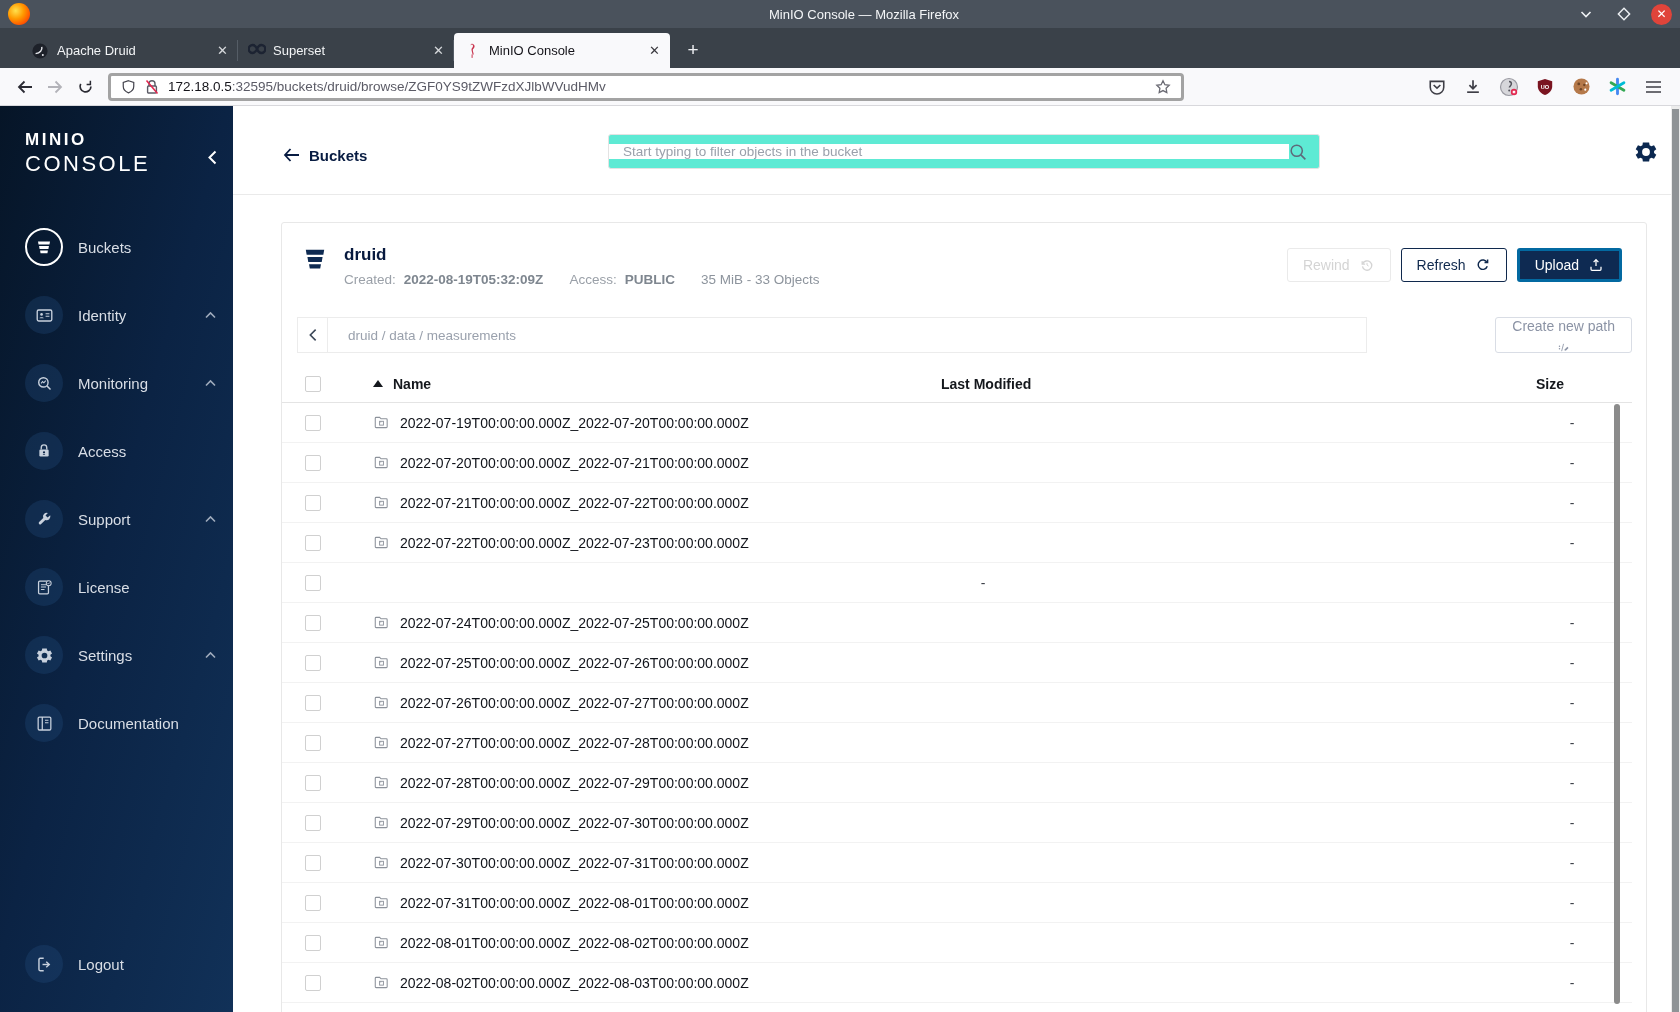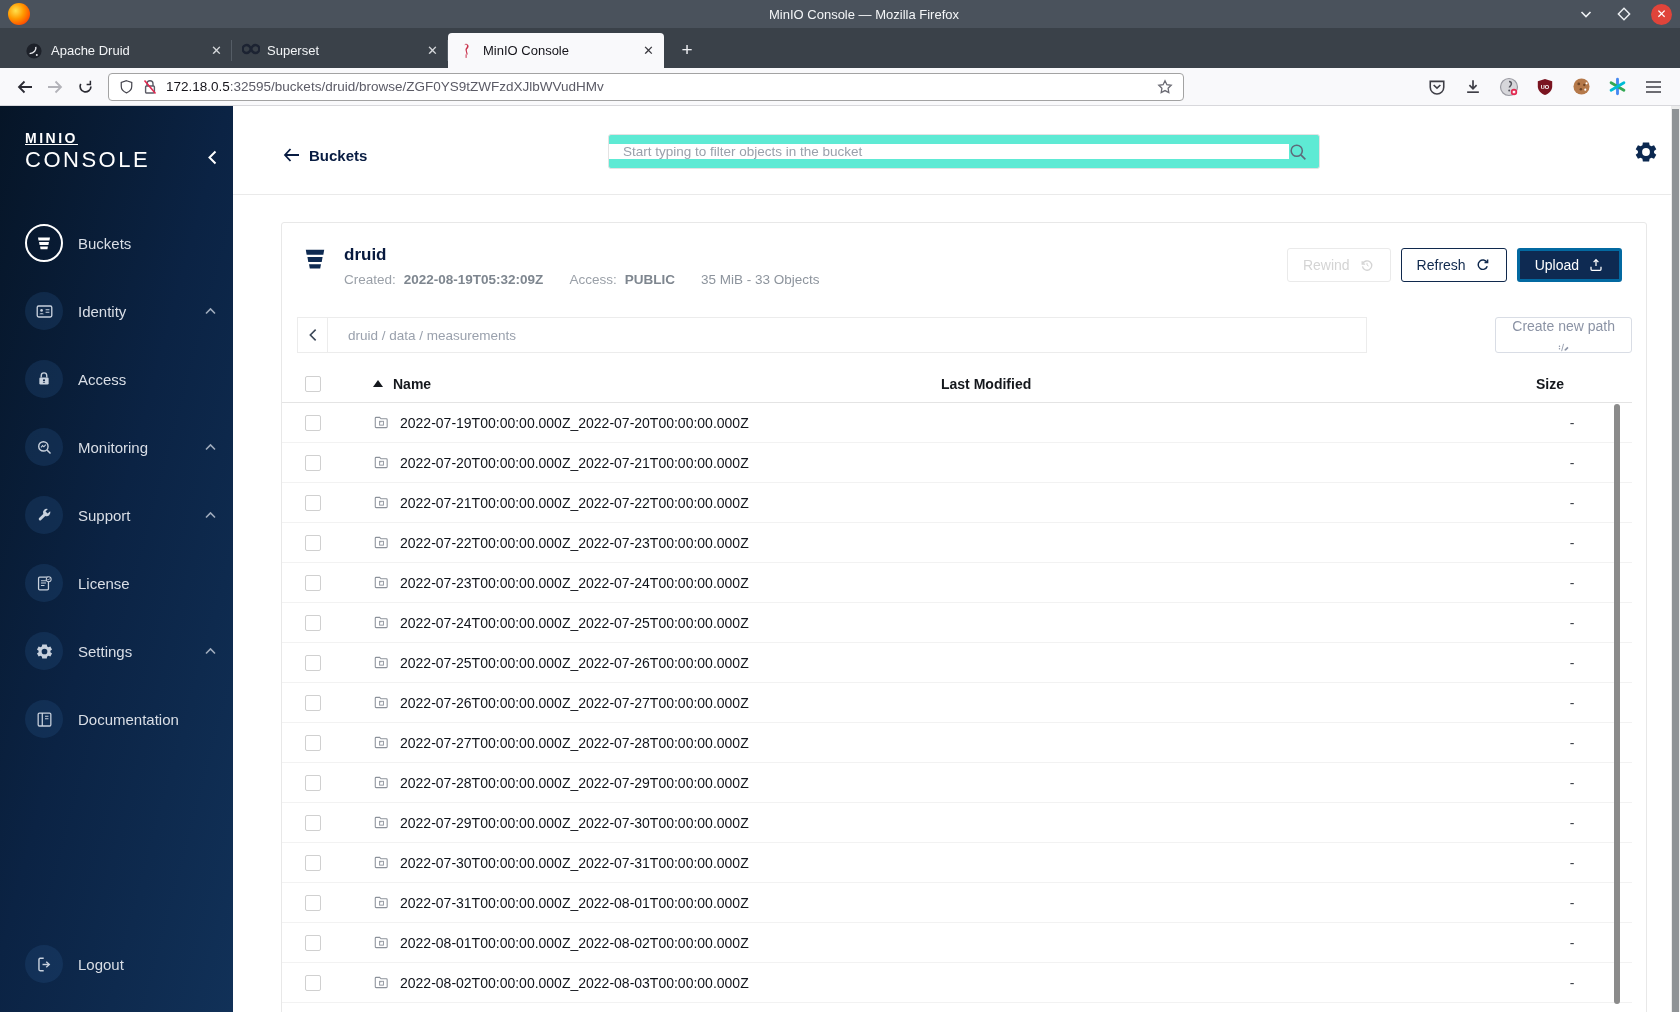--- a/index.html
+++ b/index.html
@@ -10,52 +10,52 @@
   
   .titlebar { height:28px; background:#4a525c; display:flex; align-items:center; position:relative; color:#f3f5f7; }
   .ff-logo { width:22px; height:22px; margin-left:8px; border-radius:50%;
              background:radial-gradient(circle at 35% 35%, #ffe14d 0%, #ff9a00 40%, #ff4f00 75%, #c7322d 100%); }
   .win-title { position:absolute; left:0; right:0; text-align:center; font-size:13px; color:#f4f6f8; pointer-events:none;margin-left:48px; }
   .winctl { margin-left:auto; display:flex; align-items:center; gap:16px; padding-right:8px; }
   .winctl .wbtn { width:22px; height:22px; display:flex; align-items:center; justify-content:center; color:#eef1f4; }
   .close-circle { width:21px; height:21px; border-radius:50%; background:#e0443a; color:#fff; display:flex; align-items:center; justify-content:center; font-size:12px; }
 
   
-  .tabbar { height:40px; background:#3a4149; display:flex; align-items:flex-end; padding-left:16px; }
+  .tabbar { height:40px; background:#3a4149; display:flex; align-items:flex-end; padding-left:22px; }
   .tab { width:216px; height:35px; display:flex; align-items:center; padding:0 10px; color:#f2f4f6; font-size:13px;
          border-radius:4px 4px 0 0; position:relative; }
   .tab.sep::before { content:""; position:absolute; left:-1px; top:7px; bottom:7px; width:1px; background:#555d66; }
   .tab.active { background:#f9f9fb; color:#15141a; }
   .tab .tab-ic { width:16px; height:16px; margin-right:9px; flex:0 0 auto; }
   .tab .tab-label { white-space:nowrap; overflow:hidden; flex:1; }
   .tab .tab-close { margin-left:8px; font-size:13px; color:inherit; opacity:.85; }
   .newtab { width:30px; height:30px; margin:0 0 3px 8px; display:flex; align-items:center; justify-content:center;
             color:#eef0f3; font-size:19px; }
 
   
   .navbar { height:38px; background:#f9f9fb; border-bottom:1px solid #d8d8dc; display:flex; align-items:center; padding:0 10px; }
   .nav-btn { width:30px; height:28px; display:flex; align-items:center; justify-content:center; color:#2b2b33; }
   .nav-btn.disabled { color:#b3b3b9; }
-  .urlbar { width:1076px; height:28px; margin-left:8px; background:#fff; border:1px solid #a3a3a3; border-radius:4px;
+  .urlbar { width:1076px; height:28px; margin-left:8px; background:#fff; border:3px solid #a3a3a3; border-radius:4px;
             display:flex; align-items:center; padding:0 10px; }
   .urlbar .u-ic { display:flex; align-items:center; margin-right:9px; color:#45454e; }
   .url-text { font-size:13.5px; color:#5b5b66; white-space:nowrap; overflow:hidden; }
   .url-text .host { color:#15141a; }
   .star { margin-left:auto; color:#6a6a73; }
   .tool-ics { margin-left:auto; display:flex; align-items:center; gap:14px; padding-right:6px; }
   .tool-ic { width:22px; height:22px; display:flex; align-items:center; justify-content:center; position:relative; color:#3e3e46; }
 
   
   .app { display:flex; height:906px; }
 
   
   .sidebar { width:233px; flex:0 0 233px; background:linear-gradient(105deg, #061527 0%, #0b2344 48%, #113158 100%);
              display:flex; flex-direction:column; position:relative; color:#dfe4ea; }
   .logo { padding:24px 0 0 25px; color:#fff; }
-  .logo-1 { font-size:14px; font-weight:bold; letter-spacing:2.5px;text-decoration:underline; }
+  .logo-1 { font-size:17px; font-weight:bold; letter-spacing:2.5px; }
   .logo-2 { font-size:22px; font-weight:400; letter-spacing:2.5px; margin-top:1px; }
   .collapse { position:absolute; top:44px; right:16px; color:#fff; font-size:17px; }
   .nav-list { margin-top:36px; }
   .nav-item { height:68px; display:flex; align-items:center; padding-left:25px; position:relative; cursor:default; }
   .nav-ic { width:38px; height:38px; border-radius:50%; background:rgba(38,78,130,.30); display:flex; align-items:center;
             justify-content:center; color:#c8d1dd; flex:0 0 auto; }
   .nav-item.active .nav-ic { background:transparent; border:2px solid #fff; color:#fff; }
   .nav-label { margin-left:15px; font-size:15px; font-weight:300; color:#d9dee6; }
   .nav-caret { position:absolute; right:17px; top:50%; transform:translateY(-50%); color:#9fabbc; }
   .logout-item { margin-top:auto; margin-bottom:14px; }
@@ -301,44 +301,44 @@
             </span>
     <span class="nav-label">Identity</span>
     <span class="nav-caret">
       <svg width="11" height="7" viewBox="0 0 11 7" fill="none" stroke="currentColor" stroke-width="1.6">
                 <path d="M1 6l4.5-4.5L10 6"></path>
               </svg>
     </span>
   </div>
           <div class="nav-item">
     <span class="nav-ic">
+              <svg width="19" height="19" viewBox="0 0 24 24" fill="none" stroke="currentColor" stroke-width="1.8">
+                <circle cx="10.6" cy="10.6" r="5.9"></circle>
+                <path d="M15 15l4.6 4.6"></path>
+                <path d="M7.6 11.8l2-2.2 1.6 1.5 2.4-2.7" stroke-width="1.3"></path>
+              </svg>
+            </span>
+    <span class="nav-label">Monitoring</span>
+    <span class="nav-caret">
+      <svg width="11" height="7" viewBox="0 0 11 7" fill="none" stroke="currentColor" stroke-width="1.6">
+                <path d="M1 6l4.5-4.5L10 6"></path>
+              </svg>
+    </span>
+  </div>
+          <div class="nav-item">
+    <span class="nav-ic">
               <svg width="18" height="18" viewBox="0 0 24 24">
                 <path d="M8.3 10V7.6a3.7 3.7 0 017.4 0V10" fill="none" stroke="currentColor" stroke-width="1.8"></path>
                 <rect x="5.8" y="10" width="12.4" height="9.4" rx="1.6" fill="currentColor"></rect>
                 <circle cx="12" cy="13.8" r="1.5" fill="#0d2547"></circle>
                 <path d="M10.3 17.4c.2-1.4 3.2-1.4 3.4 0z" fill="#0d2547"></path>
               </svg>
             </span>
     <span class="nav-label">Access</span>
 
-  </div>
-          <div class="nav-item">
-    <span class="nav-ic">
-              <svg width="19" height="19" viewBox="0 0 24 24" fill="none" stroke="currentColor" stroke-width="1.8">
-                <circle cx="10.6" cy="10.6" r="5.9"></circle>
-                <path d="M15 15l4.6 4.6"></path>
-                <path d="M7.6 11.8l2-2.2 1.6 1.5 2.4-2.7" stroke-width="1.3"></path>
-              </svg>
-            </span>
-    <span class="nav-label">Monitoring</span>
-    <span class="nav-caret">
-      <svg width="11" height="7" viewBox="0 0 11 7" fill="none" stroke="currentColor" stroke-width="1.6">
-                <path d="M1 6l4.5-4.5L10 6"></path>
-              </svg>
-    </span>
   </div>
           <div class="nav-item">
     <span class="nav-ic">
               <svg width="18" height="18" viewBox="0 0 24 24" fill="currentColor">
                 <path d="M20.3 7.1a5 5 0 01-6.6 6.2l-5.5 5.5a1.9 1.9 0 11-2.7-2.7l5.5-5.5a5 5 0 016.2-6.6L14 7.2l2.8 2.8z"></path>
               </svg>
             </span>
     <span class="nav-label">Support</span>
     <span class="nav-caret">
       <svg width="11" height="7" viewBox="0 0 11 7" fill="none" stroke="currentColor" stroke-width="1.6">
@@ -561,30 +561,20 @@
                     </span>
       <span class="cell-name-text">2022-07-22T00:00:00.000Z_2022-07-23T00:00:00.000Z</span>
     </div>
     <div class="col-mod"></div>
     <div class="col-size cell-size">-</div>
   </div>
                 <div class="trow">
     <div class="col-check">
                     <span class="checkbox"></span>
                   </div>
-    <div class="col-name">
-      <span class="folder-ic row-folder-ic">
-                      <svg width="17" height="17" viewBox="0 0 24 24" fill="none" stroke="currentColor" stroke-width="1.5">
-                        <path d="M3.2 7.4V6a1.2 1.2 0 011.2-1.2h5l1.9 2h7.5A1.2 1.2 0 0120 8v10a1.2 1.2 0 01-1.2 1.2H4.4A1.2 1.2 0 013.2 18z"></path>
-                        <rect x="9.3" y="10.3" width="5.4" height="5.4" stroke-width="1.3"></rect>
-                        <path d="M11 10.3v1.7" stroke-width="1.1"></path>
-                      </svg>
-                    </span>
-      <span class="cell-name-text">2022-07-23T00:00:00.000Z_2022-07-24T00:00:00.000Z</span>
-    </div>
     <div class="col-mod"></div>
     <div class="col-size cell-size">-</div>
   </div>
                 <div class="trow">
     <div class="col-check">
                     <span class="checkbox"></span>
                   </div>
     <div class="col-name">
       <span class="folder-ic row-folder-ic">
                       <svg width="17" height="17" viewBox="0 0 24 24" fill="none" stroke="currentColor" stroke-width="1.5">

